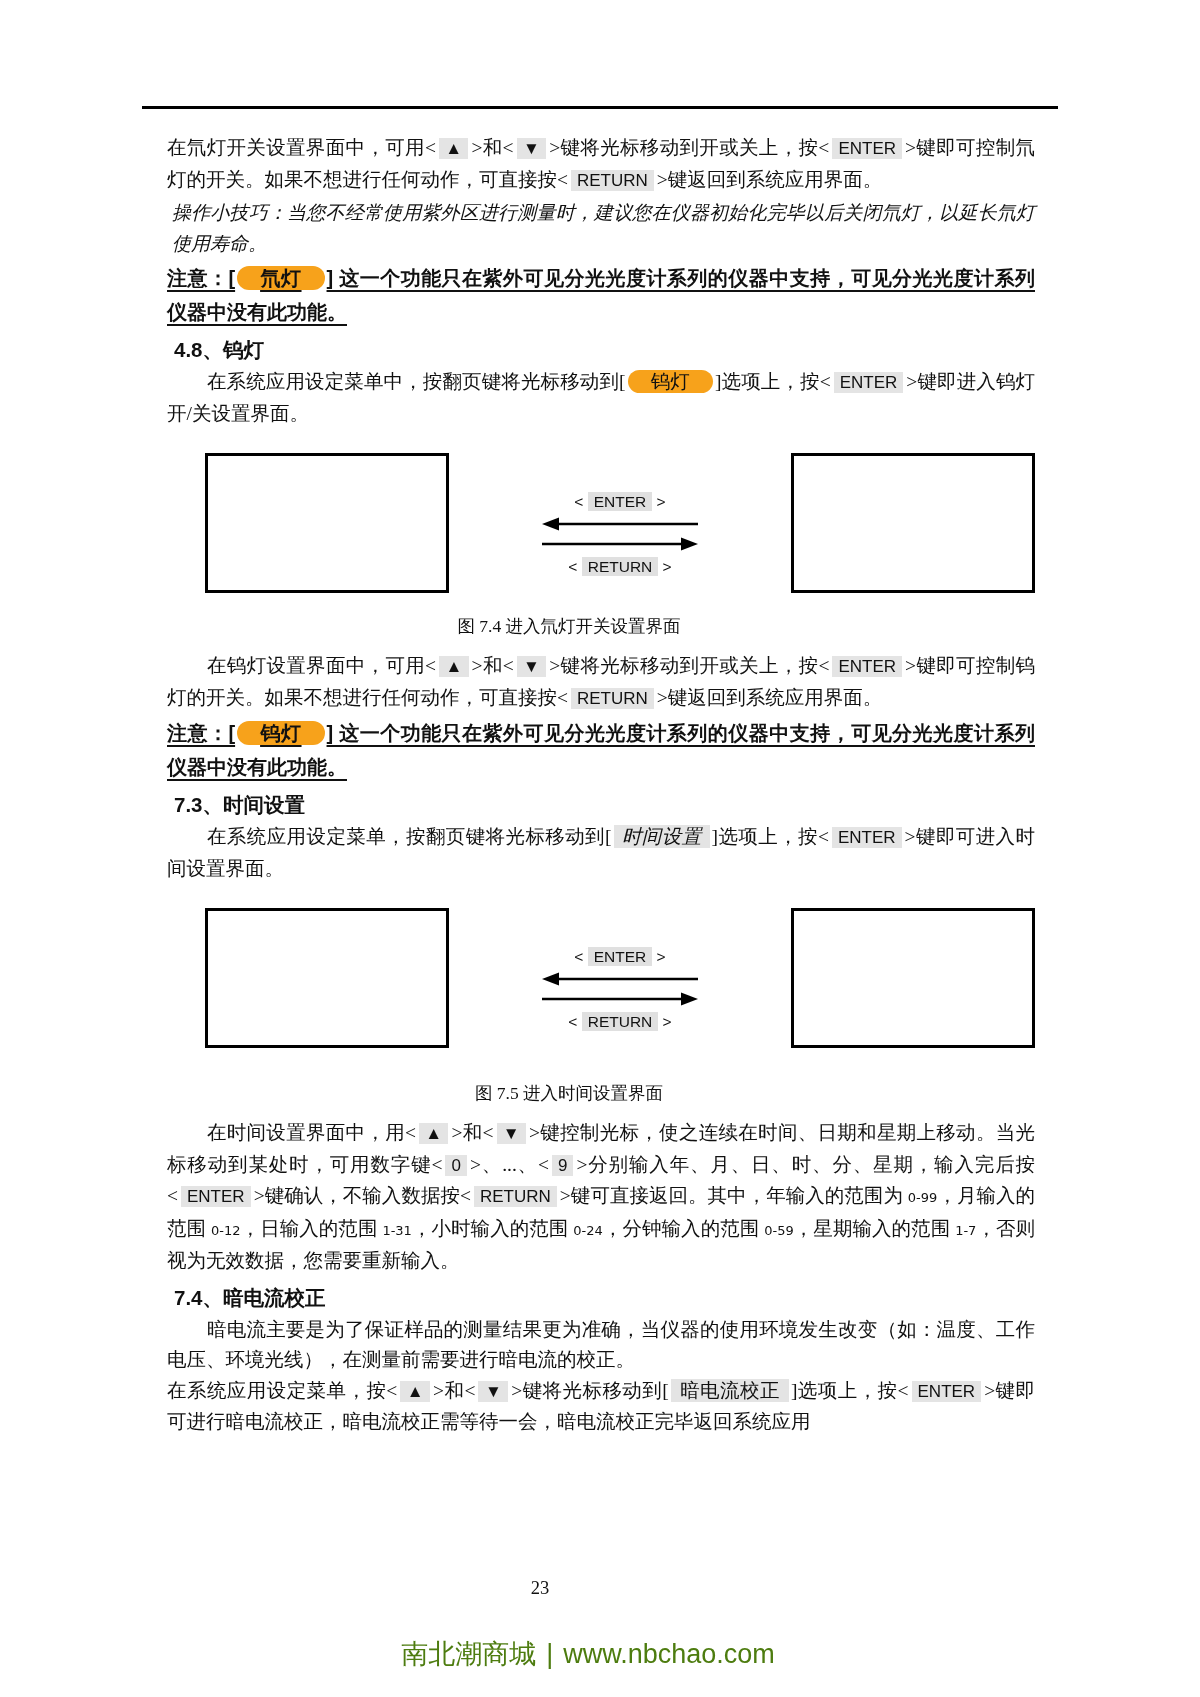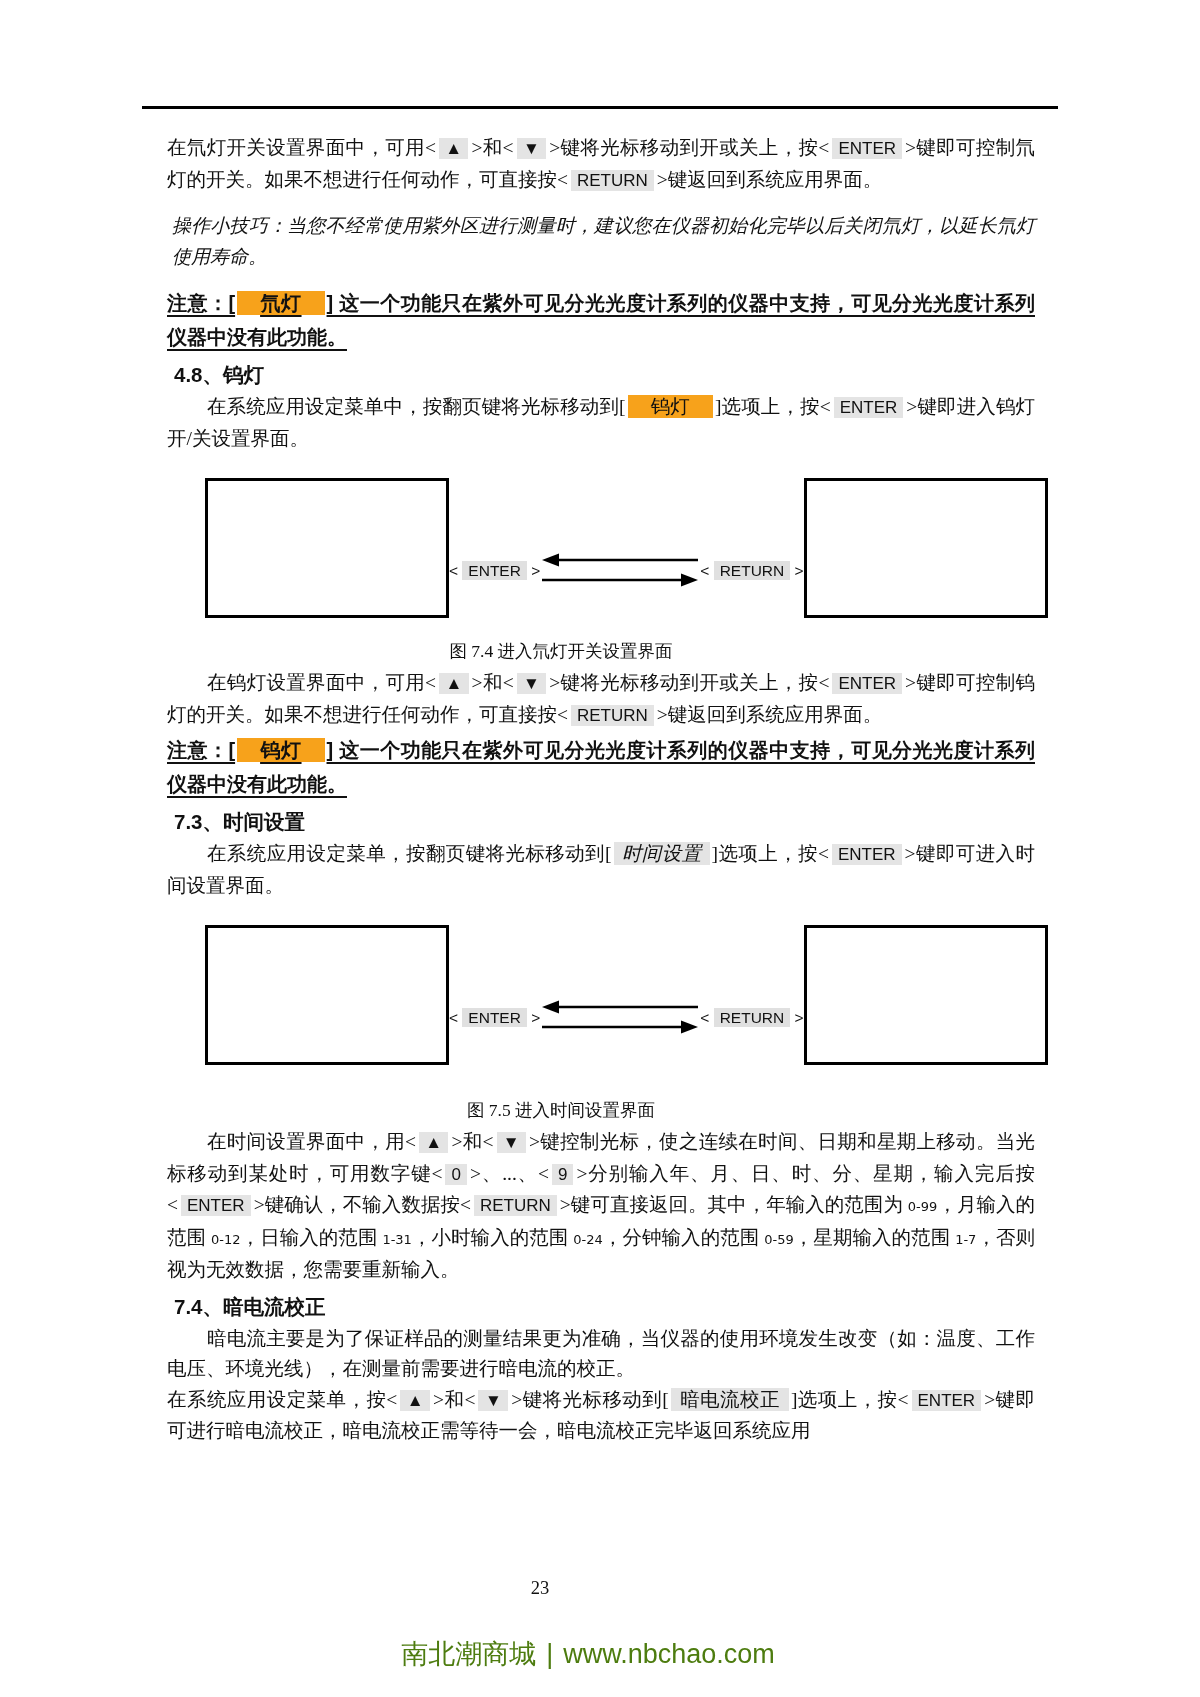--- a/index.html
+++ b/index.html
@@ -7,39 +7,39 @@
     width:1200px; height:1697px; background:#ffffff; overflow:hidden; position:relative;
     font-family:"Liberation Serif","DejaVu Serif",serif; color:#111;
     --orange:#F7A21B; --key-gray:#E4E4E4;
   }
   .page { position:absolute; inset:0; }
   .top-rule { position:absolute; left:142px; top:106px; width:916px; height:3px; background:#000; }
   .content { position:absolute; left:167px; top:133px; width:868px; text-align:justify; }
   .blk { margin:0; }
   .para { font-size:19.5px; line-height:30.5px; }
   .indent { text-indent:2.05em; }
-  .tip { font-size:19px; line-height:31px; font-style:italic; padding-left:5px; margin:14px 0; }
+  .tip { font-size:19px; line-height:31px; font-style:italic; padding-left:5px; margin:1px 0; }
   .note { font-family:"Liberation Sans","DejaVu Sans",sans-serif; font-size:20px; line-height:34px;
           font-weight:700; text-decoration:underline; text-decoration-thickness:2px;
           text-underline-offset:5px; margin:2px 0; }
   .heading { font-family:"Liberation Sans","DejaVu Sans",sans-serif; font-size:20.5px; font-weight:700;
              margin:7px 0 3px; padding-left:7px; }
-  .caption { font-size:17.5px; line-height:26px; width:780px; text-align:center; margin:4px; }
+  .caption { font-size:17.5px; line-height:26px; width:780px; text-align:center; margin:12px; }
   .caption-spaced { margin-top:26px; }
   .figure { display:flex; height:146px; margin:24px 0 14px 38px; }
   .figure-last { margin-bottom:4px; }
   .screen-box { width:238px; height:134px; border:3px solid #000; background:#fff; flex:none; }
-  .fig-middle { flex:1; display:flex; flex-direction:row; align-items:center; padding-top:38px; }
+  .fig-middle { flex:1; display:flex; flex-direction:column; align-items:center; padding-top:38px; }
   .fig-label { font-family:"Liberation Sans","DejaVu Sans",sans-serif; font-size:15.5px; line-height:21px; white-space:nowrap; }
   .fig-key { background:#e0e0e0; padding:1px 6px; }
   .arrows { display:block; margin:3px 0; }
   .run-plain {}
   .run-key { font-family:"Liberation Sans","DejaVu Sans",sans-serif; font-size:17px;
              background:var(--key-gray); padding:1px 6px; margin:0 3px; font-style:normal; }
-  .run-orange { background:var(--orange); padding:1px 23px; margin:0 2px; }
+  .run-orange { background:var(--orange); padding:1px 23px; margin:0 2px;border-radius:12px; }
   .run-gray { background:var(--key-gray); padding:1px 9px; margin:10px 2px; }
   .run-grayita { background:var(--key-gray); font-style:italic; padding:1px 8px; margin:0 2px; }
   .run-num { font-family:"DejaVu Sans","Liberation Sans",sans-serif; font-size:13px; }
   .page-number { position:absolute; top:1578px; left:154px; width:772px; text-align:center;
                  font-size:18.5px; }
   .footer { position:absolute; top:1636px; left:0; width:1176px; text-align:center;
             font-family:"Liberation Sans","DejaVu Sans",sans-serif; font-size:27px; color:#4d7c0f; }
   .footer .sep { margin:0 10px; }
 </style>
 </head>

